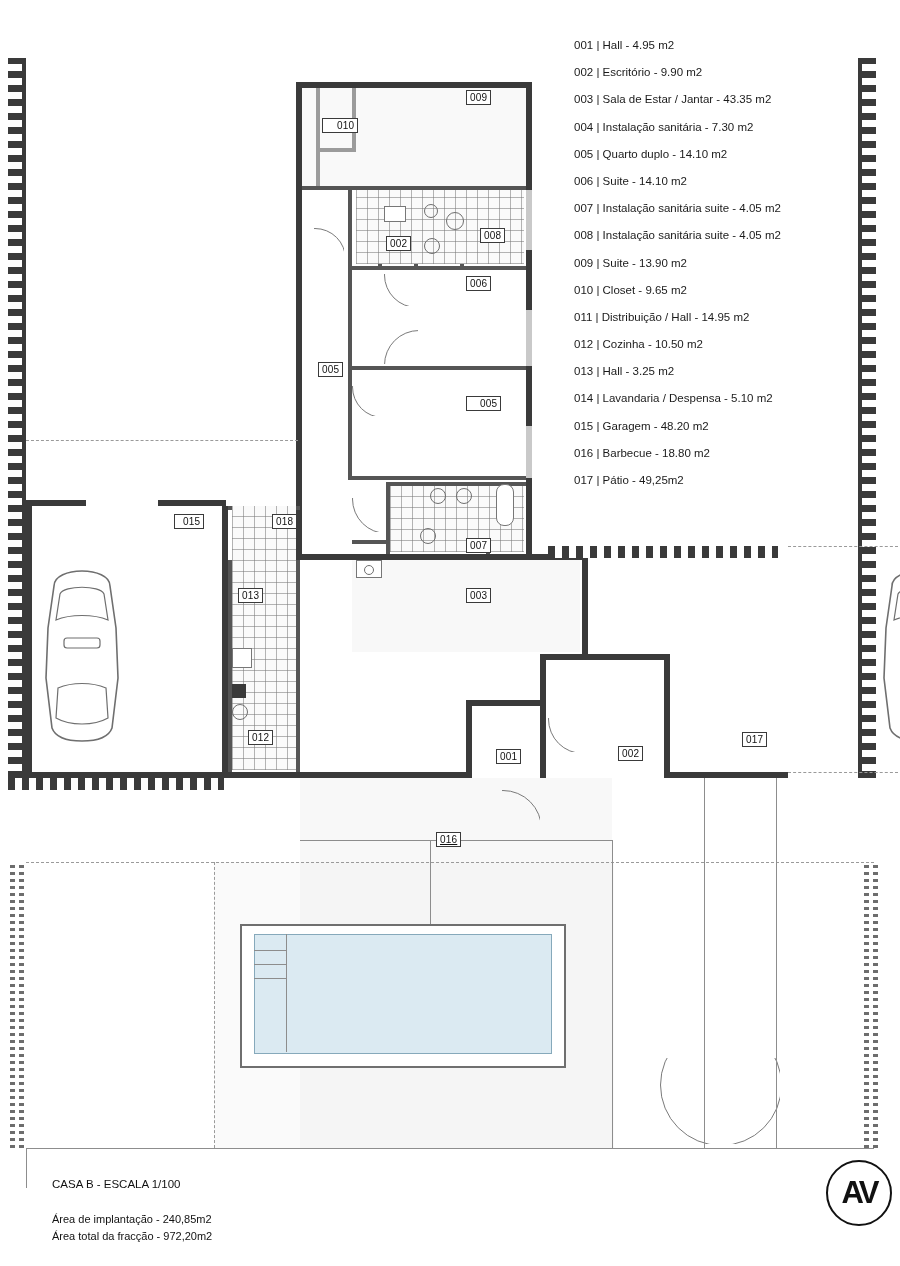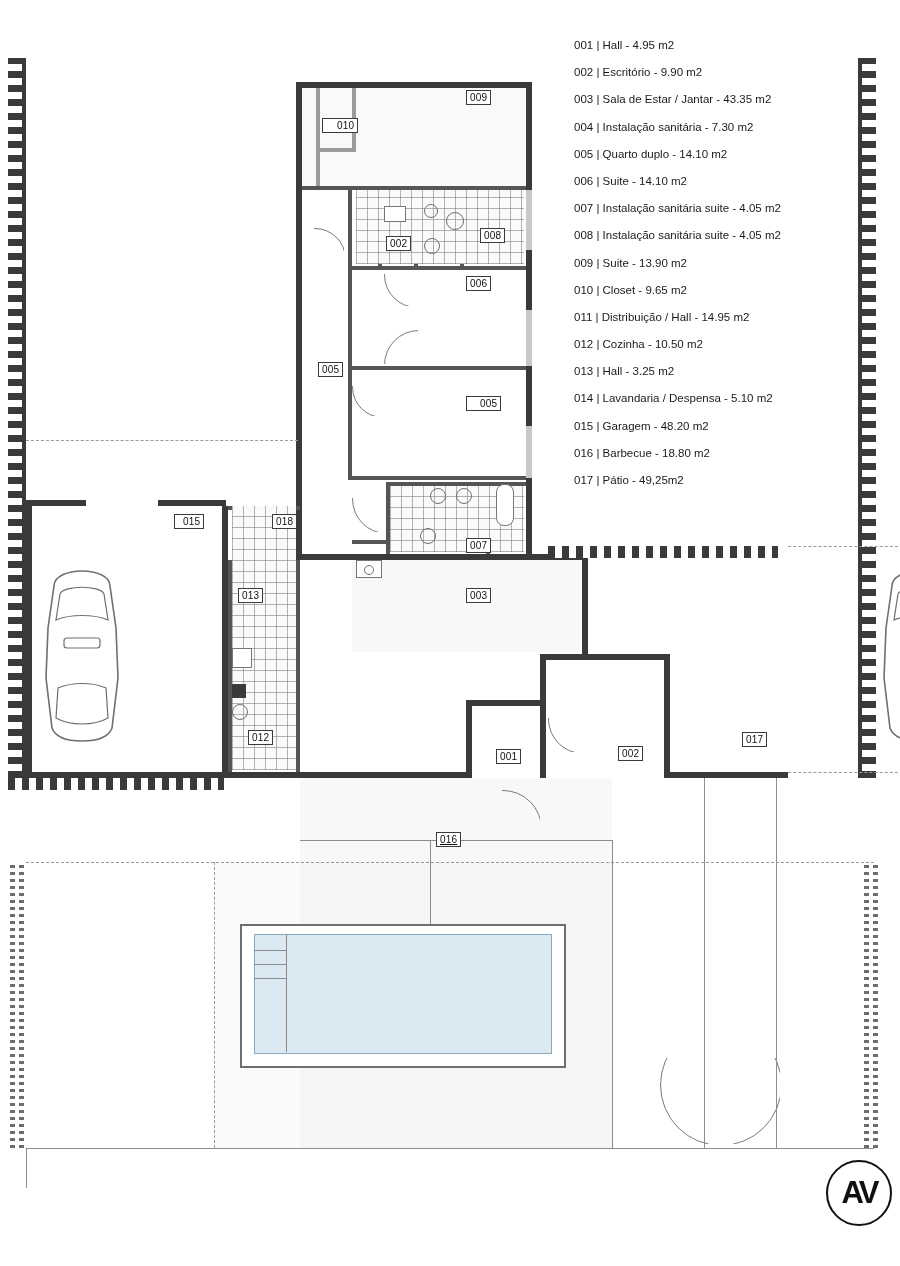--- a/index.html
+++ b/index.html
@@ -231,17 +231,22 @@
   <div class="tag" style="left:174px;top:514px;padding-left:8px;">015</div>
   <div class="tag" style="left:272px;top:514px;">018</div>
   <div class="tag" style="left:238px;top:588px;">013</div>
   <div class="tag" style="left:248px;top:730px;">012</div>
   <div class="tag" style="left:466px;top:588px;">003</div>
   <div class="tag" style="left:618px;top:746px;">002</div>
   <div class="tag" style="left:742px;top:732px;">017</div>
   <div class="tag" style="left:496px;top:732px;margin-top:17px;">001</div>
   <div class="tag" style="left:436px;top:832px;text-decoration:underline;">016</div>
 
+  <div id="footer">
+    <div class="f-title">CASA B - ESCALA 1/100</div>
+    <div class="f-line">Área de implantação - 240,85m2</div>
+    <div class="f-line">Área total da fracção - 972,20m2</div>
+  </div>
   <div id="logo">
     <span>AV</span>
   </div>
 
 </div>
 
 </body></html>

